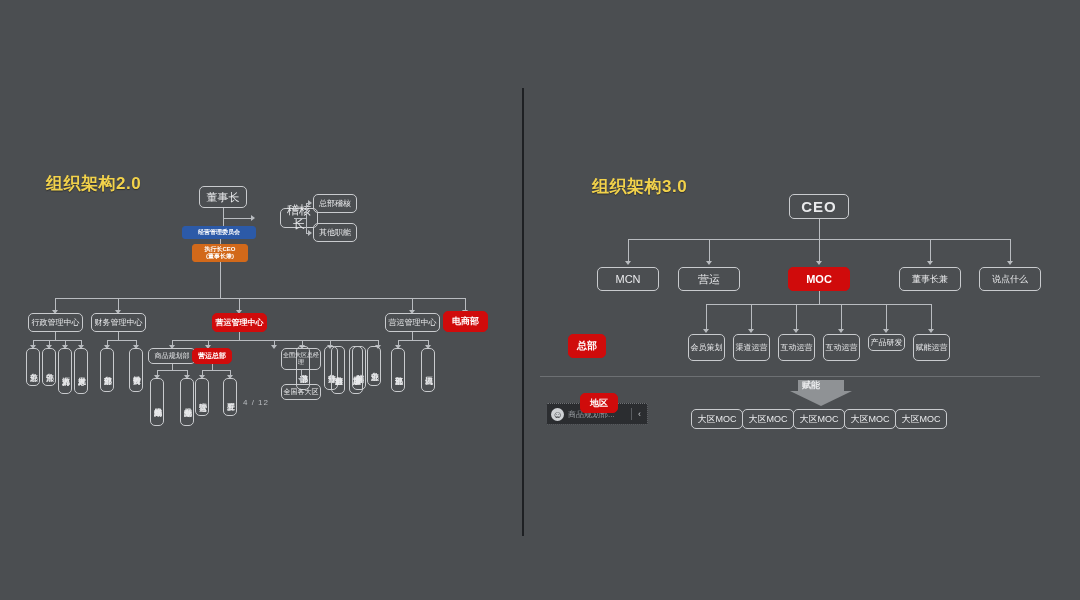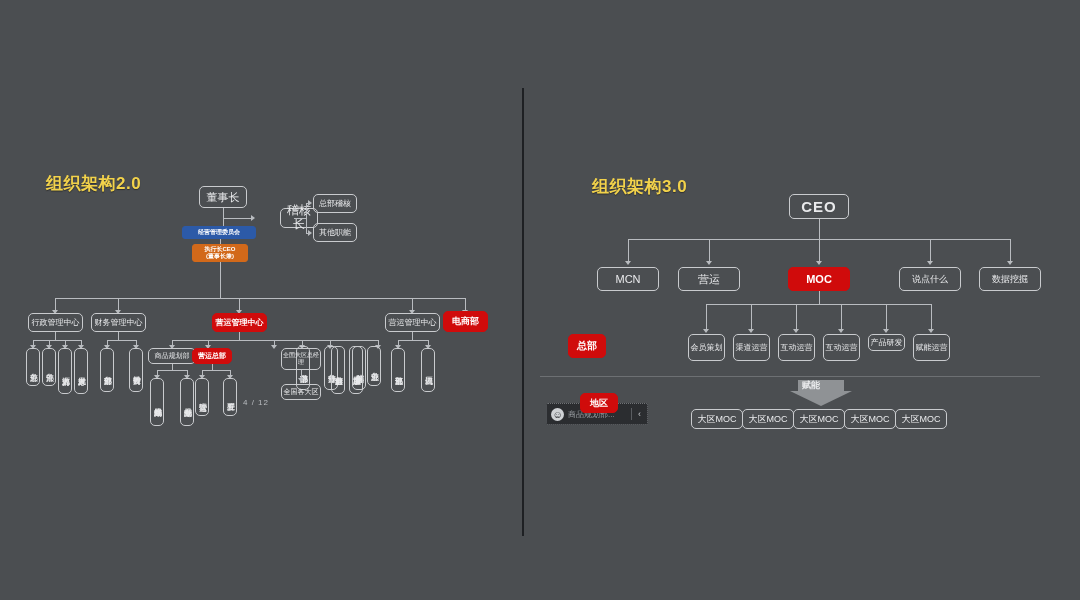--- a/index.html
+++ b/index.html
@@ -330,24 +330,24 @@
   <div class="abs node big" style="left:597px;top:267px;width:62px;height:24px;">
     <span>MCN</span>
   </div>
   <div class="abs node big" style="left:678px;top:267px;width:62px;height:24px;">
     <span>营运</span>
   </div>
   <div class="abs node big red" style="left:788px;top:267px;width:62px;height:24px;">
     <span>MOC</span>
   </div>
   <div class="abs node big" style="left:899px;top:267px;width:62px;height:24px;font-size:9px;">
+    <span>董事长兼</span>
+  </div>
+  <div class="abs node big" style="left:979px;top:267px;width:62px;height:24px;font-size:9px;">
     <span>说点什么</span>
-  </div>
-  <div class="abs node big" style="left:979px;top:267px;width:62px;height:24px;font-size:9px;">
-    <span>数据挖掘</span>
   </div>
 
   <div class="ln lnv" style="left:819px;top:291px;height:13px;"></div>
   <div class="ln lnh" style="left:706px;top:304px;width:226px;"></div>
   <div class="ln lnv" style="left:706px;top:304px;height:25px;"></div>
   <div class="arw" style="left:703px;top:329px;"></div>
   <div class="ln lnv" style="left:751px;top:304px;height:25px;"></div>
   <div class="arw" style="left:748px;top:329px;"></div>
   <div class="ln lnv" style="left:796px;top:304px;height:25px;"></div>
   <div class="arw" style="left:793px;top:329px;"></div>

